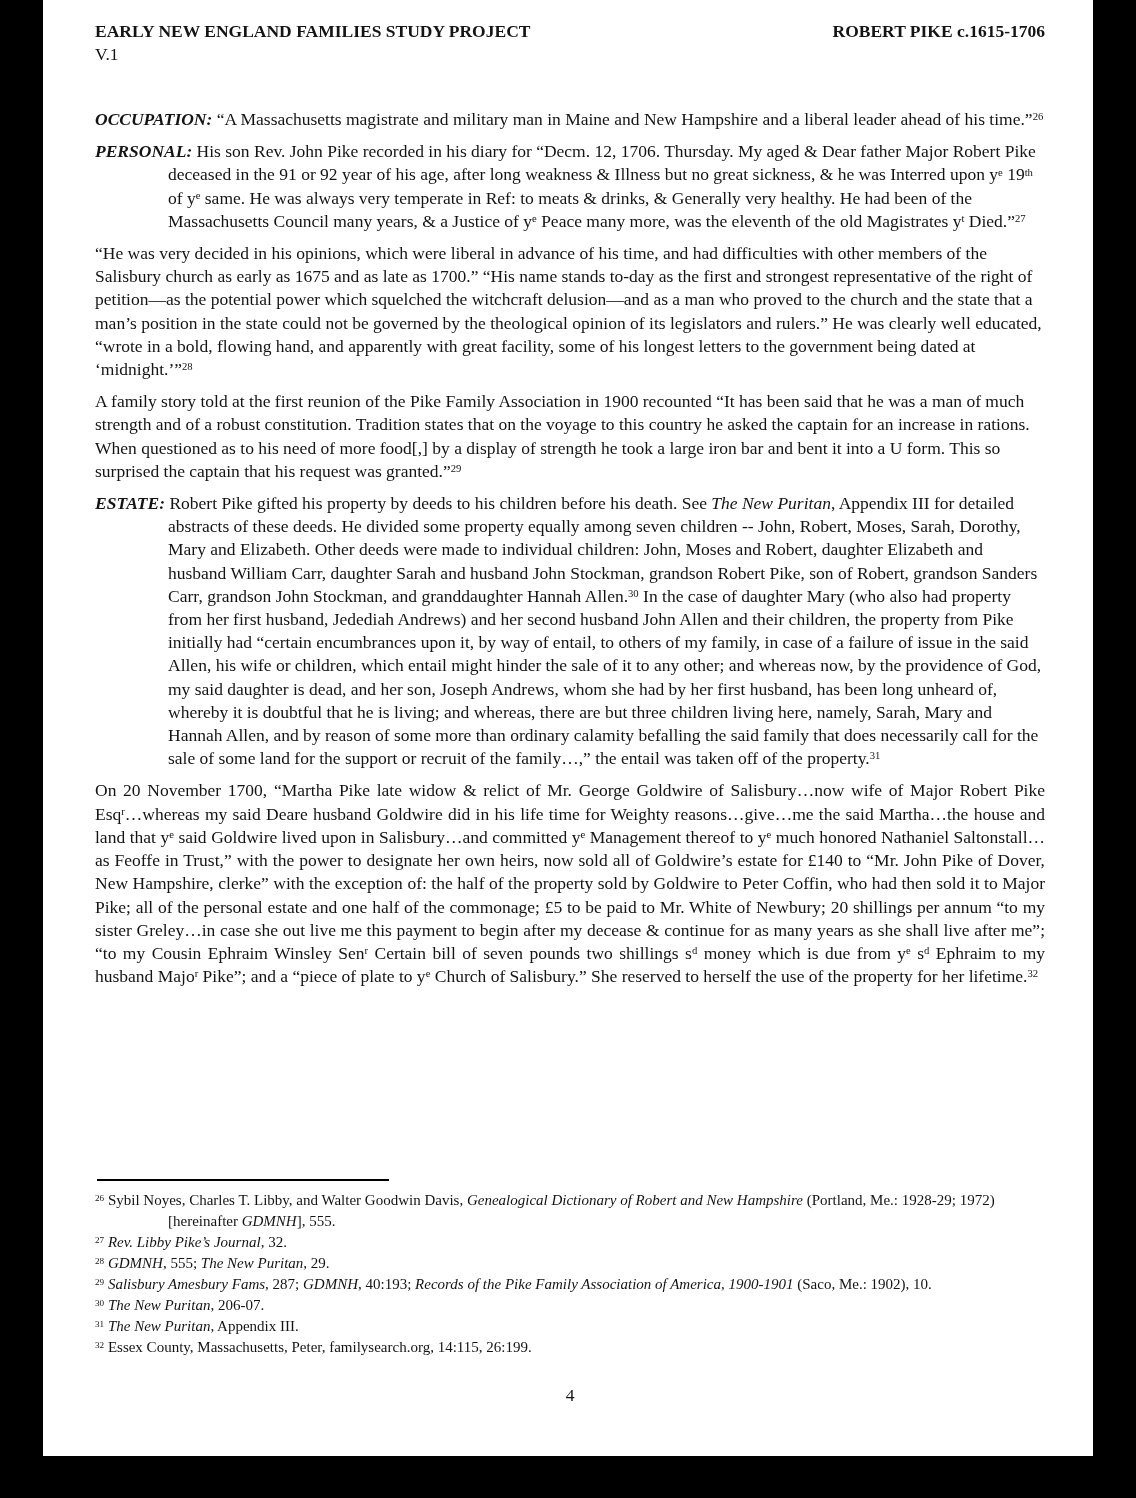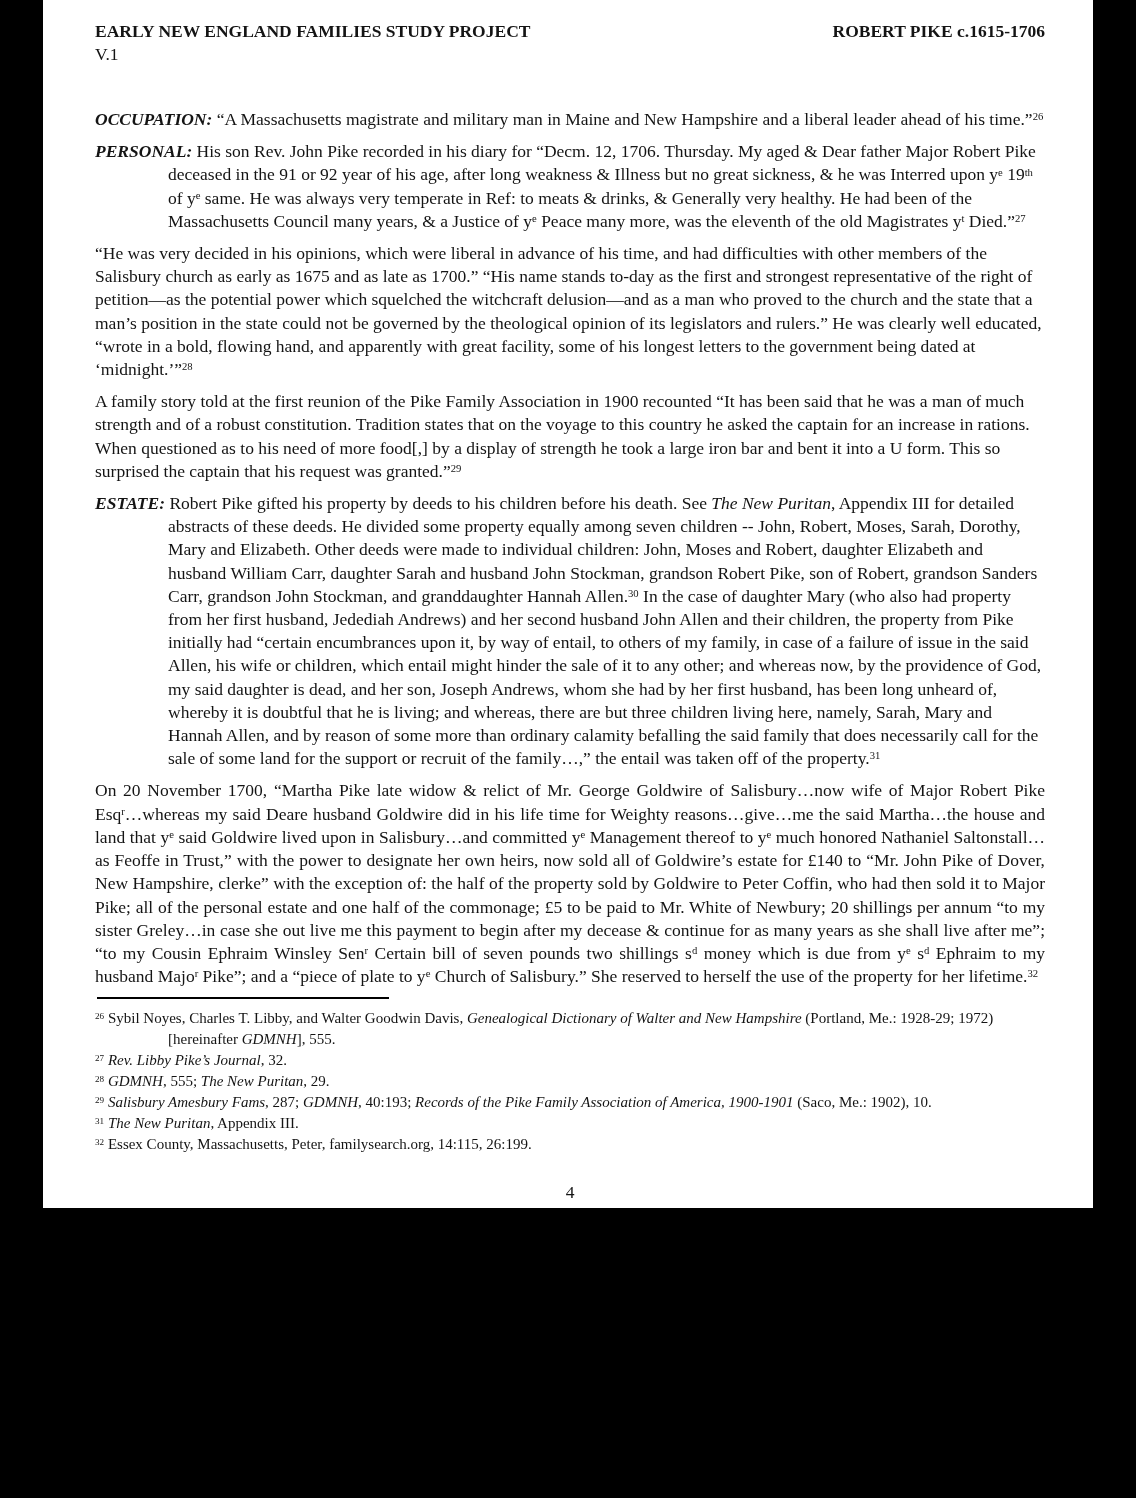--- a/index.html
+++ b/index.html
@@ -8,21 +8,21 @@
     width: 1136px;
     height: 1498px;
     background: #000;
     overflow: hidden;
   }
   .page {
     position: absolute;
     left: 43px;
     top: 0;
     width: 1050px;
-    height: 1208px;
+    height: 1456px;
     background: #ffffff;
     box-sizing: border-box;
     padding: 20px 48px 50px 52px;
     display: flex;
     flex-direction: column;
     overflow: hidden;
     color: #141414;
     font-family: "Liberation Serif", "DejaVu Serif", serif;
   }
   .header-row {
@@ -99,24 +99,25 @@
 
       <p class="para hang"><span class="label">ESTATE:</span><span><span> Robert Pike gifted his property by deeds to his children before his death. See </span><i>The New Puritan</i><span>, Appendix III for detailed abstracts of these deeds. He divided some property equally among seven children -- John, Robert, Moses, Sarah, Dorothy, Mary and Elizabeth. Other deeds were made to individual children: John, Moses and Robert, daughter Elizabeth and husband William Carr, daughter Sarah and husband John Stockman, grandson Robert Pike, son of Robert, grandson Sanders Carr, grandson John Stockman, and granddaughter Hannah Allen.</span><sup>30</sup><span> In the case of daughter Mary (who also had property from her first husband, Jedediah Andrews) and her second husband John Allen and their children, the property from Pike initially had “certain encumbrances upon it, by way of entail, to others of my family, in case of a failure of issue in the said Allen, his wife or children, which entail might hinder the sale of it to any other; and whereas now, by the providence of God, my said daughter is dead, and her son, Joseph Andrews, whom she had by her first husband, has been long unheard of, whereby it is doubtful that he is living; and whereas, there are but three children living here, namely, Sarah, Mary and Hannah Allen, and by reason of some more than ordinary calamity befalling the said family that does necessarily call for the sale of some land for the support or recruit of the family…,” the entail was taken off of the property.</span><sup>31</sup></span></p>
 
       <p class="para indent justify"><span><span>On 20 November 1700, “Martha Pike late widow &amp; relict of Mr. George Goldwire of Salisbury…now wife of Major Robert Pike Esq</span><sup>r</sup><span>…whereas my said Deare husband Goldwire did in his life time for Weighty reasons…give…me the said Martha…the house and land that y</span><sup>e</sup><span> said Goldwire lived upon in Salisbury…and committed y</span><sup>e</sup><span> Management thereof to y</span><sup>e</sup><span> much honored Nathaniel Saltonstall…as Feoffe in Trust,” with the power to designate her own heirs, now sold all of Goldwire’s estate for £140 to “Mr. John Pike of Dover, New Hampshire, clerke” with the exception of: the half of the property sold by Goldwire to Peter Coffin, who had then sold it to Major Pike; all of the personal estate and one half of the commonage; £5 to be paid to Mr. White of Newbury; 20 shillings per annum “to my sister Greley…in case she out live me this payment to begin after my decease &amp; continue for as many years as she shall live after me”; “to my Cousin Ephraim Winsley Sen</span><sup>r</sup><span> Certain bill of seven pounds two shillings s</span><sup>d</sup><span> money which is due from y</span><sup>e</sup><span> s</span><sup>d</sup><span> Ephraim to my husband Majo</span><sup>r</sup><span> Pike”; and a “piece of plate to y</span><sup>e</sup><span> Church of Salisbury.” She reserved to herself the use of the property for her lifetime.</span><sup>32</sup></span></p>
 
     </div>
 
     <div class="footer-area">
       <div class="fn-sep"></div>
       <div class="footnotes">
-        <p class="fn"><sup>26</sup><span> Sybil Noyes, Charles T. Libby, and Walter Goodwin Davis, </span><i>Genealogical Dictionary of Walter and New Hampshire</i><span> (Portland, Me.: 1928-29; 1972) [hereinafter </span><i>GDMNH</i><span>], 555.</span></p>
+        <p class="fn"><sup>26</sup><span> Sybil Noyes, Charles T. Libby, and Walter Goodwin Davis, </span><i>Genealogical Dictionary of Robert and New Hampshire</i><span> (Portland, Me.: 1928-29; 1972) [hereinafter </span><i>GDMNH</i><span>], 555.</span></p>
         <p class="fn"><sup>27</sup><span> </span><i>Rev. Libby Pike’s Journal</i><span>, 32.</span></p>
         <p class="fn"><sup>28</sup><span> </span><i>GDMNH</i><span>, 555; </span><i>The New Puritan</i><span>, 29.</span></p>
         <p class="fn"><sup>29</sup><span> </span><i>Salisbury Amesbury Fams</i><span>, 287; </span><i>GDMNH</i><span>, 40:193; </span><i>Records of the Pike Family Association of America, 1900-1901</i><span> (Saco, Me.: 1902), 10.</span></p>
+        <p class="fn"><sup>30</sup><span> </span><i>The New Puritan</i><span>, 206-07.</span></p>
         <p class="fn"><sup>31</sup><span> </span><i>The New Puritan</i><span>, Appendix III.</span></p>
         <p class="fn"><sup>32</sup><span> Essex County, Massachusetts, Peter, familysearch.org, 14:115, 26:199.</span></p>
       </div>
       <div class="page-num">4</div>
     </div>
 
   </div>
 </div>
 
 </body></html>

